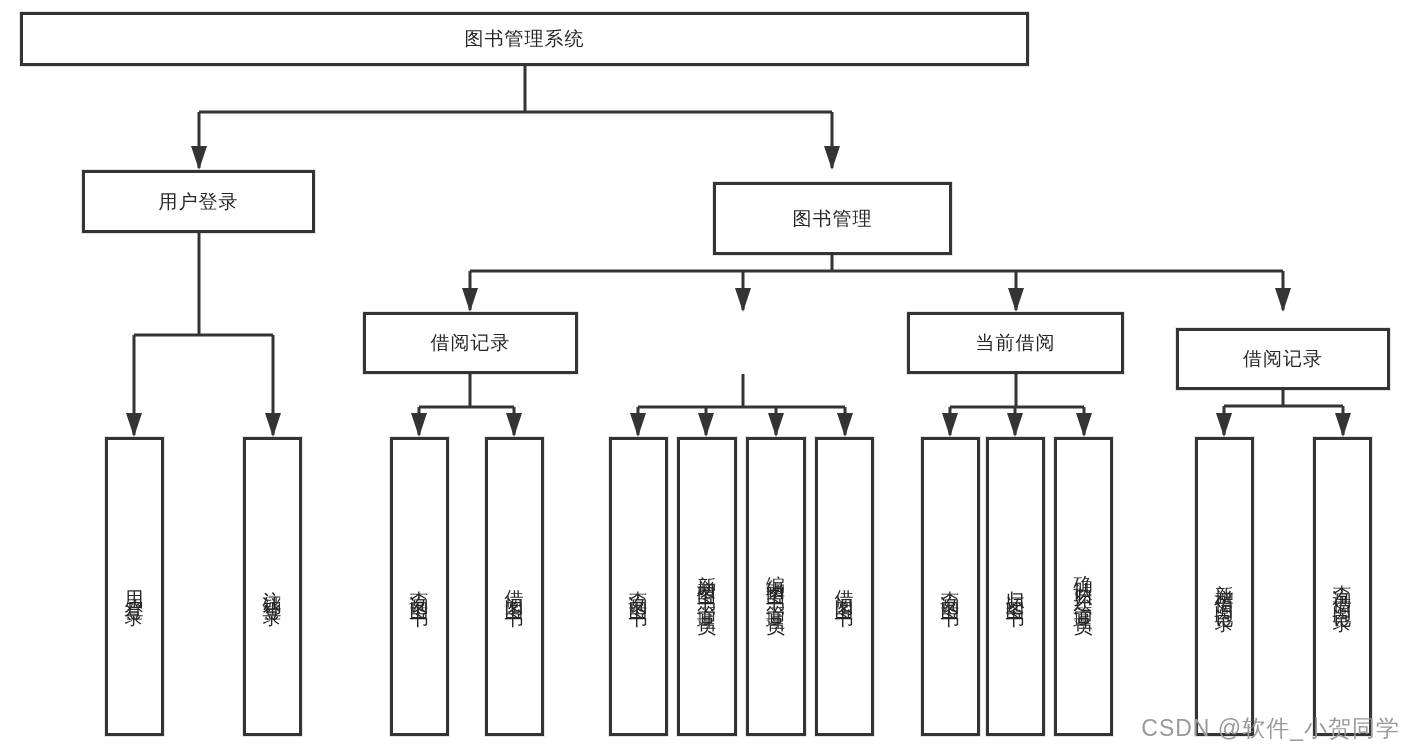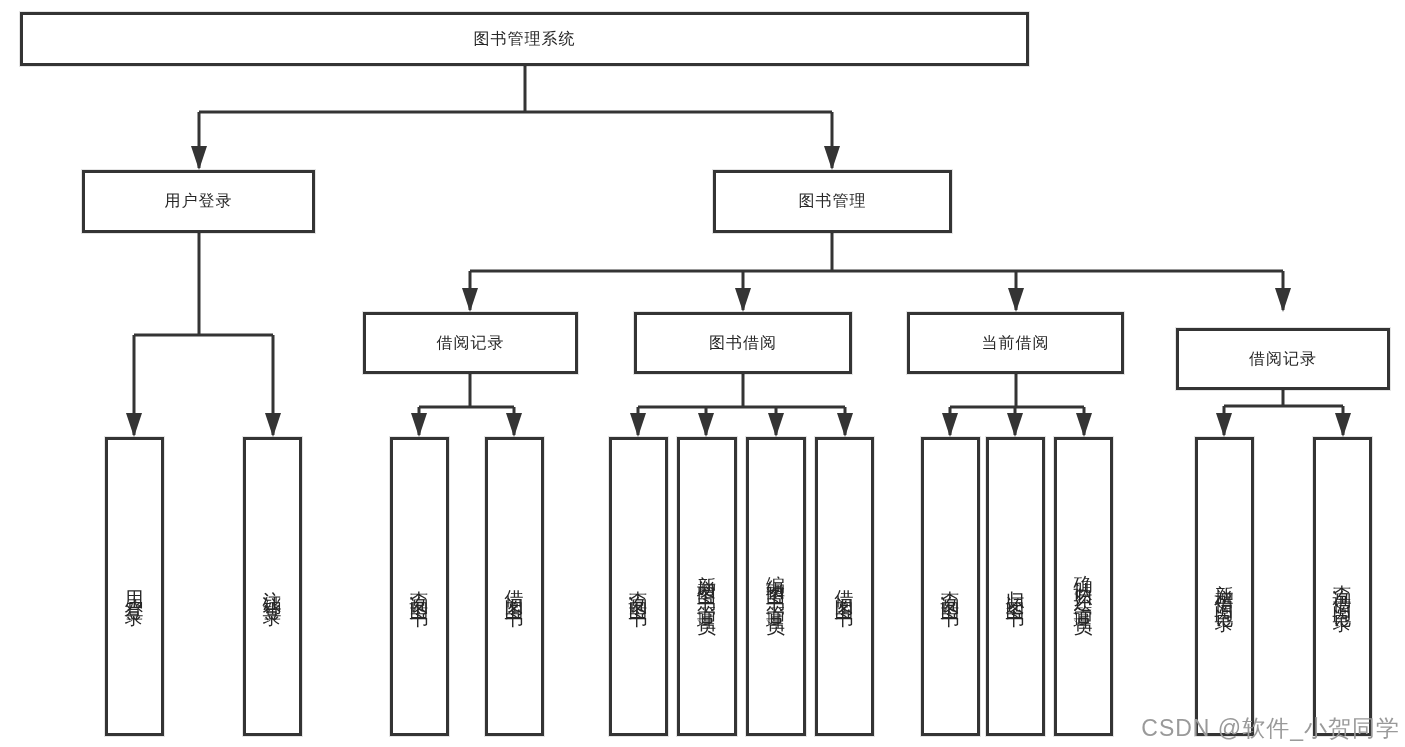--- a/index.html
+++ b/index.html
@@ -12,21 +12,21 @@
   svg.wires{position:absolute;left:0;top:0;}
   .box{
     position:absolute;
     background:#ffffff;
     border:3px solid #343434;
     box-sizing:border-box;
     display:flex;align-items:center;justify-content:center;
     box-shadow:0 0 0 1px rgba(0,0,0,0.10);
   }
   .box .hlabel{
-    font-size:16px;
+    font-size:19px;
     letter-spacing:1px;
     color:#262626;
     white-space:nowrap;
   }
   .box.leaf .vtext{
     writing-mode:vertical-rl;
     text-orientation:mixed;
     font-size:19px;
     letter-spacing:6px;
     color:#262626;
@@ -96,29 +96,26 @@
     </g>
   </svg>
 
   <div class="box" style="left:20px;top:12px;width:1009px;height:54px">
     <span class="hlabel">图书管理系统</span>
   </div>
 
   <div class="box" style="left:82px;top:170px;width:233px;height:63px">
     <span class="hlabel">用户登录</span>
   </div>
-  <div class="box" style="left:713px;top:170px;width:239px;height:63px">
+  <div class="box" style="left:713px;top:182px;width:239px;height:73px">
     <span class="hlabel">图书管理</span>
   </div>
 
   <div class="box" style="left:363px;top:312px;width:215px;height:62px">
     <span class="hlabel">借阅记录</span>
-  </div>
-  <div class="box" style="left:634px;top:312px;width:218px;height:62px">
-    <span class="hlabel">图书借阅</span>
   </div>
   <div class="box" style="left:907px;top:312px;width:217px;height:62px">
     <span class="hlabel">当前借阅</span>
   </div>
   <div class="box" style="left:1176px;top:328px;width:214px;height:62px">
     <span class="hlabel">借阅记录</span>
   </div>
 
   <div class="box leaf" style="left:105px;top:437px;width:59px;height:299px">
     <span class="vtext">用户登录</span>

